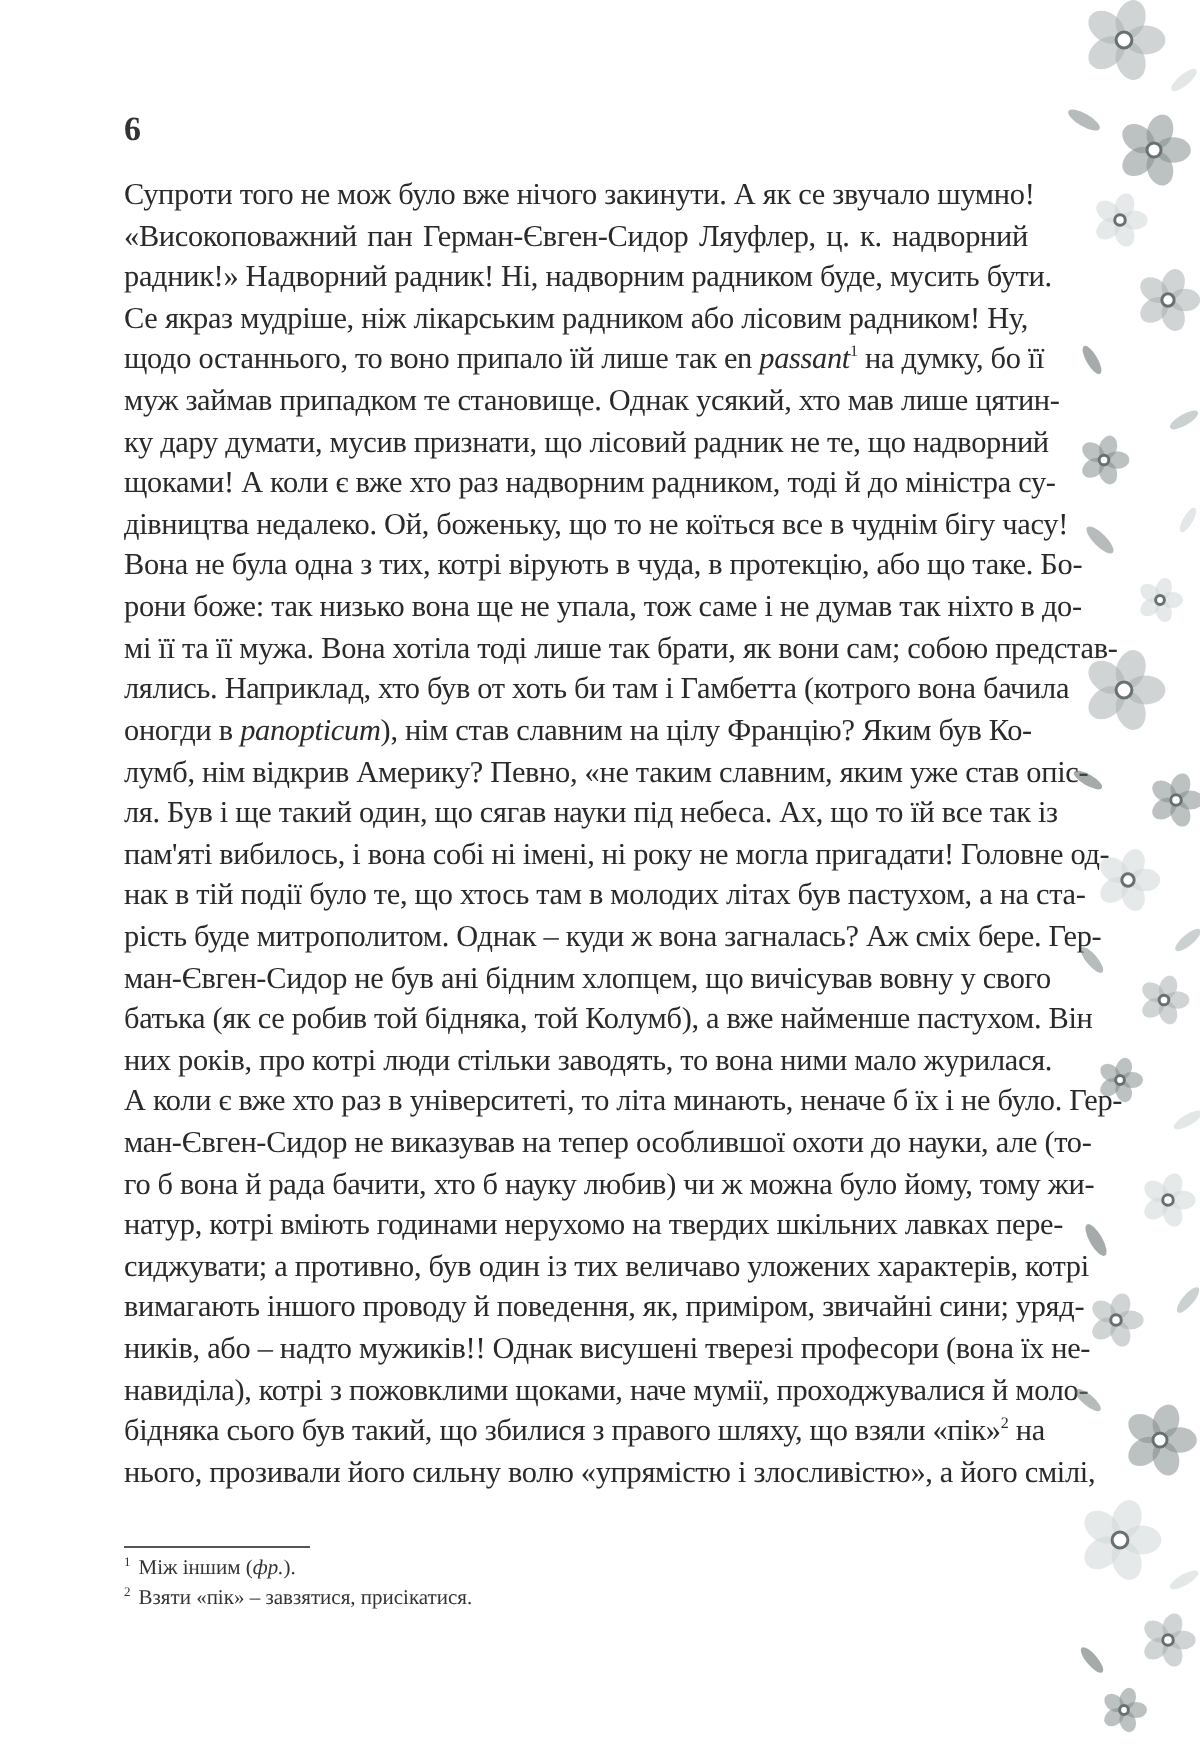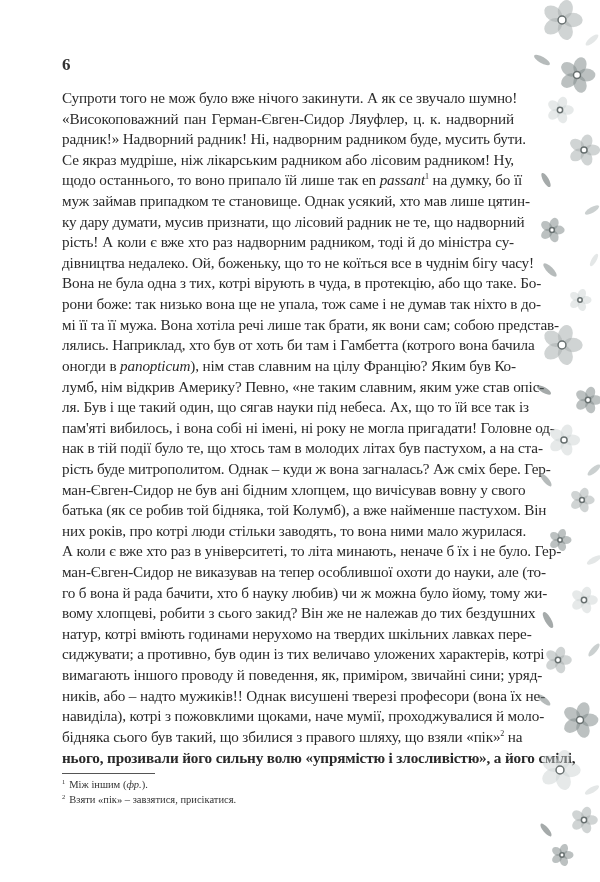--- a/index.html
+++ b/index.html
@@ -10,21 +10,21 @@
     .page-number {
       position: absolute; left: 62px; top: 55px; font-size: 17px; font-weight: bold; color: #333;
     }
     .body-text {
       position: absolute; left: 62px; top: 88px; width: 452px;
     }
     .line {
       height: 20.62px; line-height: 20.62px; font-size: 15.2px; white-space: nowrap;
       text-align: justify; text-align-last: justify; letter-spacing: -0.15px;
     }
-    .line.last { text-align-last: left; font-weight: bold; }
+    .line.last { text-align-last: left; }
     .line i { font-style: italic; font-family: Liberation Serif, serif; }
     sup { font-size: 8px; line-height: 0; vertical-align: 6px; }
     .fn-rule {
       position: absolute; left: 62px; top: 773px; width: 93px; height: 0; border-top: 1px solid #555;
     }
     .footnotes { position: absolute; left: 62px; top: 778px; width: 300px; }
     .footnote { font-size: 10.5px; line-height: 14.5px; color: #333; white-space: nowrap; }
     .footnote sup { font-size: 6.5px; vertical-align: 4px; margin-right: 4px; }
     .floral {
       position: absolute; right: 0; top: 0; width: 78px; height: 882px;
@@ -36,39 +36,38 @@
 <div class="page-number">6</div>
 
 <div class="body-text" id="body-text">
     <div class="line"><span>Супроти того не мож було вже нічого закинути. А як се звучало шумно!</span></div>
     <div class="line"><span>«Високоповажний пан Герман-Євген-Сидор Ляуфлер, ц. к. надворний</span></div>
     <div class="line"><span>радник!» Надворний радник! Ні, надворним радником буде, мусить бути.</span></div>
     <div class="line"><span>Се якраз мудріше, ніж лікарським радником або лісовим радником! Ну,</span></div>
     <div class="line"><span>щодо останнього, то воно припало їй лише так en </span><i>passant</i><sup>1</sup><span> на думку, бо її</span></div>
     <div class="line"><span>муж займав припадком те становище. Однак усякий, хто мав лише цятин-</span></div>
     <div class="line"><span>ку дару думати, мусив признати, що лісовий радник не те, що надворний</span></div>
-    <div class="line"><span>рість! А коли є вже хто раз надворним радником, тоді й до міністра су-</span></div>
+    <div class="line"><span>щоками! А коли є вже хто раз надворним радником, тоді й до міністра су-</span></div>
     <div class="line"><span>дівництва недалеко. Ой, боженьку, що то не коїться все в чуднім бігу часу!</span></div>
     <div class="line"><span>Вона не була одна з тих, котрі вірують в чуда, в протекцію, або що таке. Бо-</span></div>
     <div class="line"><span>рони боже: так низько вона ще не упала, тож саме і не думав так ніхто в до-</span></div>
-    <div class="line"><span>мі її та її мужа. Вона хотіла речі лише так брати, як вони сам; собою представ-</span></div>
+    <div class="line"><span>мі її та її мужа. Вона хотіла тоді лише так брати, як вони сам; собою представ-</span></div>
     <div class="line"><span>лялись. Наприклад, хто був от хоть би там і Гамбетта (котрого вона бачила</span></div>
     <div class="line"><span>оногди в </span><i>panopticum</i><span>), нім став славним на цілу Францію? Яким був Ко-</span></div>
     <div class="line"><span>лумб, нім відкрив Америку? Певно, «не таким славним, яким уже став опіс-</span></div>
     <div class="line"><span>ля. Був і ще такий один, що сягав науки під небеса. Ах, що то їй все так із</span></div>
     <div class="line"><span>пам'яті вибилось, і вона собі ні імені, ні року не могла пригадати! Головне од-</span></div>
     <div class="line"><span>нак в тій події було те, що хтось там в молодих літах був пастухом, а на ста-</span></div>
     <div class="line"><span>рість буде митрополитом. Однак – куди ж вона загналась? Аж сміх бере. Гер-</span></div>
     <div class="line"><span>ман-Євген-Сидор не був ані бідним хлопцем, що вичісував вовну у свого</span></div>
     <div class="line"><span>батька (як се робив той бідняка, той Колумб), а вже найменше пастухом. Він</span></div>
     <div class="line"><span>них років, про котрі люди стільки заводять, то вона ними мало журилася.</span></div>
     <div class="line"><span>А коли є вже хто раз в університеті, то літа минають, неначе б їх і не було. Гер-</span></div>
     <div class="line"><span>ман-Євген-Сидор не виказував на тепер особлившої охоти до науки, але (то-</span></div>
     <div class="line"><span>го б вона й рада бачити, хто б науку любив) чи ж можна було йому, тому жи-</span></div>
-    <div class="line"><span>вому хлопцеві, робити з сього закид? Він же не належав до тих бездушних</span></div>
     <div class="line"><span>натур, котрі вміють годинами нерухомо на твердих шкільних лавках пере-</span></div>
     <div class="line"><span>сиджувати; а противно, був один із тих величаво уложених характерів, котрі</span></div>
     <div class="line"><span>вимагають іншого проводу й поведення, як, приміром, звичайні сини; уряд-</span></div>
     <div class="line"><span>ників, або – надто мужиків!! Однак висушені тверезі професори (вона їх не-</span></div>
     <div class="line"><span>навиділа), котрі з пожовклими щоками, наче мумії, проходжувалися й моло-</span></div>
     <div class="line"><span>бідняка сього був такий, що збилися з правого шляху, що взяли «пік»</span><sup>2</sup><span> на</span></div>
     <div class="line last"><span>нього, прозивали його сильну волю «упрямістю і злосливістю», а його смілі,</span></div>
   </div>
 
 <div class="fn-rule"></div>

